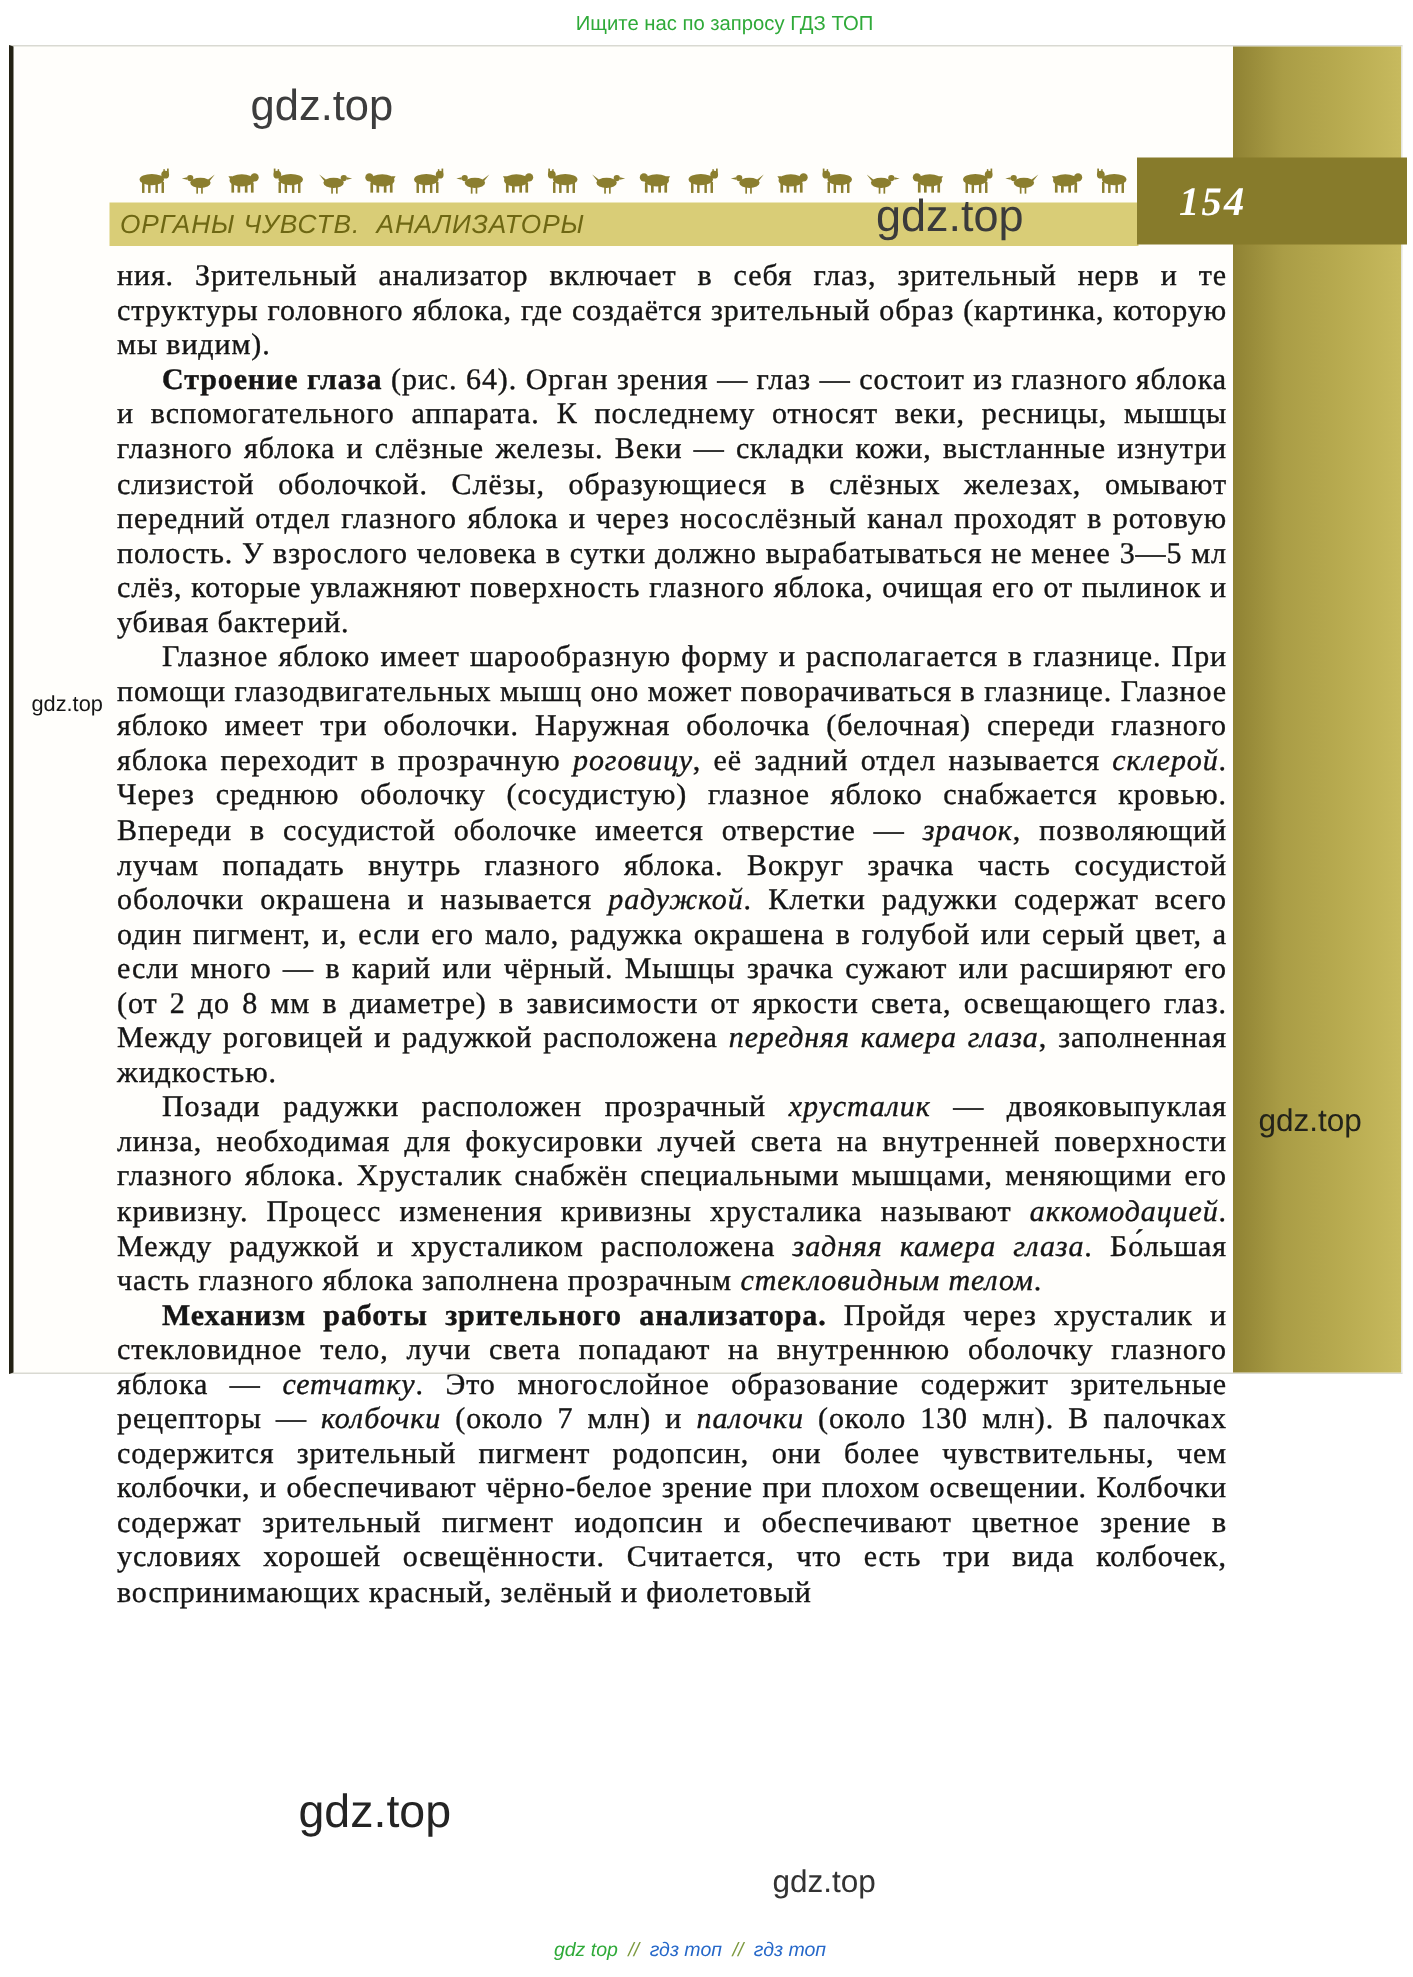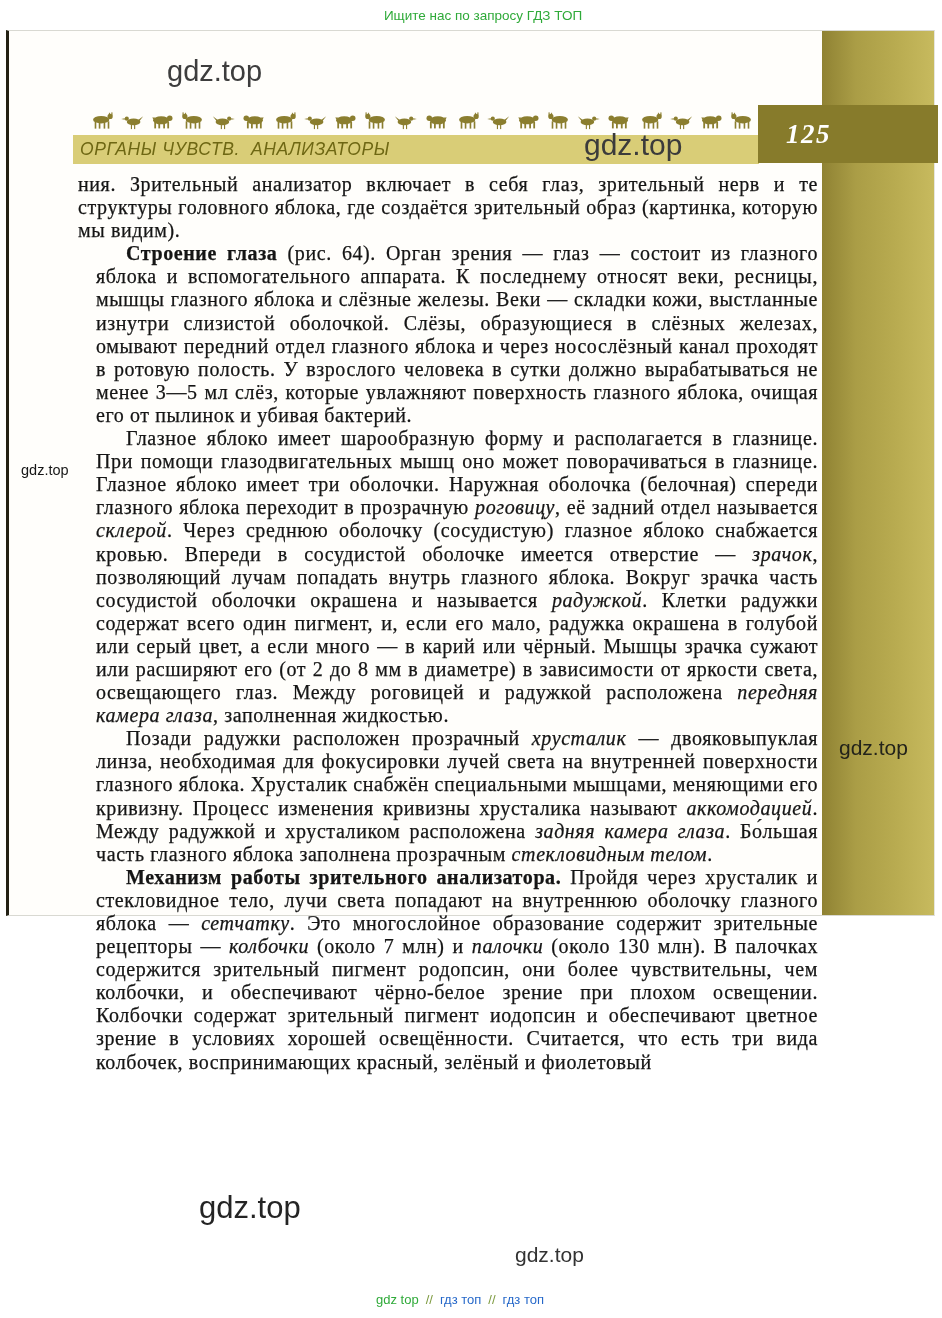--- a/index.html
+++ b/index.html
@@ -67,28 +67,28 @@
   .body-text {
     position:absolute; left:69px; top:142px; width:740px;
     font-family:"Liberation Serif","DejaVu Serif", serif;
     font-size:20px; line-height:23.1px; letter-spacing:0.6px;
     color:var(--body-text,#151515);
     text-align:justify;
     -webkit-text-stroke:0.25px;
     z-index:3;
   }
   .body-text p { margin:0; }
-  .body-text p.indent { text-indent:30px;margin-left:18px; }
+  .body-text p.indent { text-indent:30px; }
   .body-text b { font-weight:bold; }
   .body-text i { font-style:italic; }
 
   .footer {
     position:absolute; left:0; top:1292px; width:920px;
     display:flex; justify-content:center; align-items:center; gap:7px;
-    font-size:13px; 
+    font-size:13px; font-style:italic;
   }
   .footer a { text-decoration:none; }
   .footer .sep { color:#7d9a3f; }
 </style>
 </head>
 <body>
 
 <div class="canvas">
 
   <div class="top-banner">
@@ -345,21 +345,21 @@
             <rect x="24.5" y="1.5" width="1.2" height="3.5"></rect>
           </svg>
         </span>
       </div>
 
     <div class="section-band">
       <span class="section-title">ОРГАНЫ ЧУВСТВ.  АНАЛИЗАТОРЫ</span>
     </div>
 
     <div class="page-number-box">
-      <span class="page-number">125</span>
+      <span class="page-number">154</span>
     </div>
 
     <div class="wm wm-header">gdz.top</div>
     <div class="wm wm-left">gdz.top</div>
     <div class="wm wm-right">gdz.top</div>
 
     <div class="body-text" id="body-text">
         <p><span>ния. Зрительный анализатор включает в себя глаз, зрительный нерв и те структуры головного яблока, где создаётся зрительный образ (картинка, которую мы видим).</span></p>
         <p class="indent"><b>Строение глаза</b><span> (рис. 64). Орган зрения — глаз — состоит из глазного яблока и вспомогательного аппарата. К последнему относят веки, ресницы, мышцы глазного яблока и слёзные железы. Веки — складки кожи, выстланные изнутри слизистой оболочкой. Слёзы, образующиеся в слёзных железах, омывают передний отдел глазного яблока и через носослёзный канал проходят в ротовую полость. У взрослого человека в сутки должно вырабатываться не менее 3—5 мл слёз, которые увлажняют поверхность глазного яблока, очищая его от пылинок и убивая бактерий.</span></p>
         <p class="indent"><span>Глазное яблоко имеет шарообразную форму и располагается в глазнице. При помощи глазодвигательных мышц оно может поворачиваться в глазнице. Глазное яблоко имеет три оболочки. Наружная оболочка (белочная) спереди глазного яблока переходит в прозрачную </span><i>роговицу</i><span>, её задний отдел называется </span><i>склерой</i><span>. Через среднюю оболочку (сосудистую) глазное яблоко снабжается кровью. Впереди в сосудистой оболочке имеется отверстие — </span><i>зрачок</i><span>, позволяющий лучам попадать внутрь глазного яблока. Вокруг зрачка часть сосудистой оболочки окрашена и называется </span><i>радужкой</i><span>. Клетки радужки содержат всего один пигмент, и, если его мало, радужка окрашена в голубой или серый цвет, а если много — в карий или чёрный. Мышцы зрачка сужают или расширяют его (от 2 до 8 мм в диаметре) в зависимости от яркости света, освещающего глаз. Между роговицей и радужкой расположена </span><i>передняя камера глаза</i><span>, заполненная жидкостью.</span></p>

